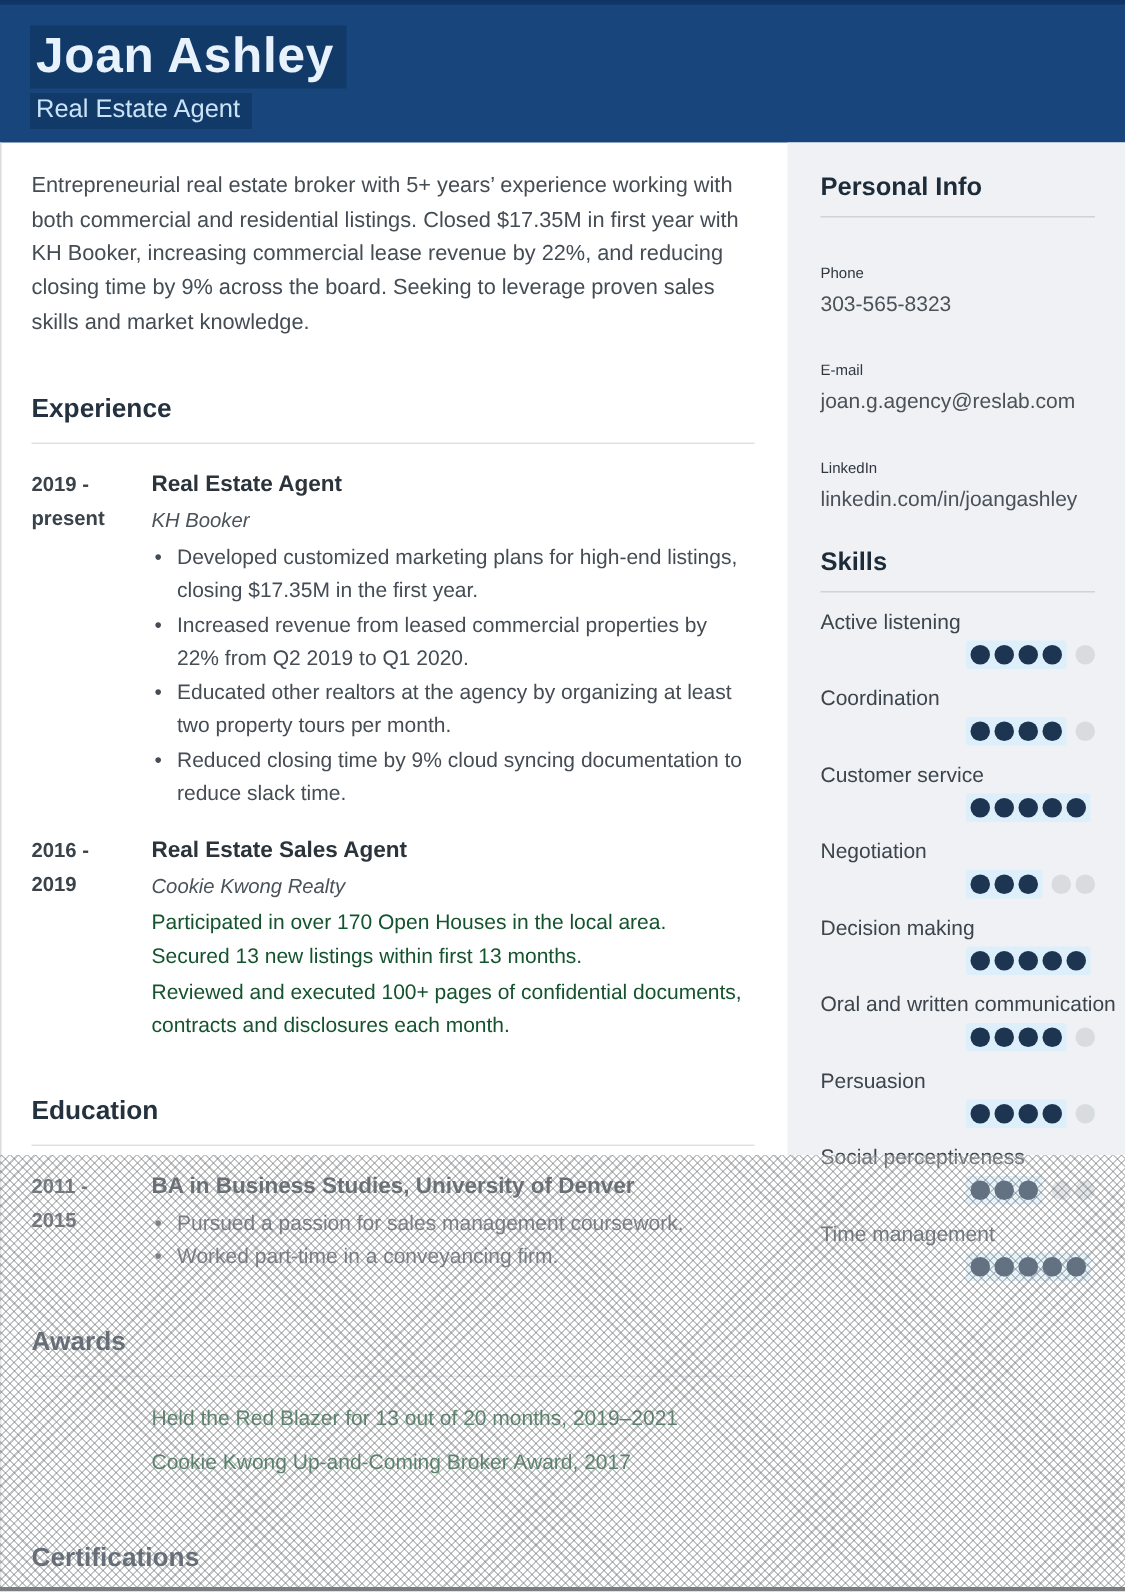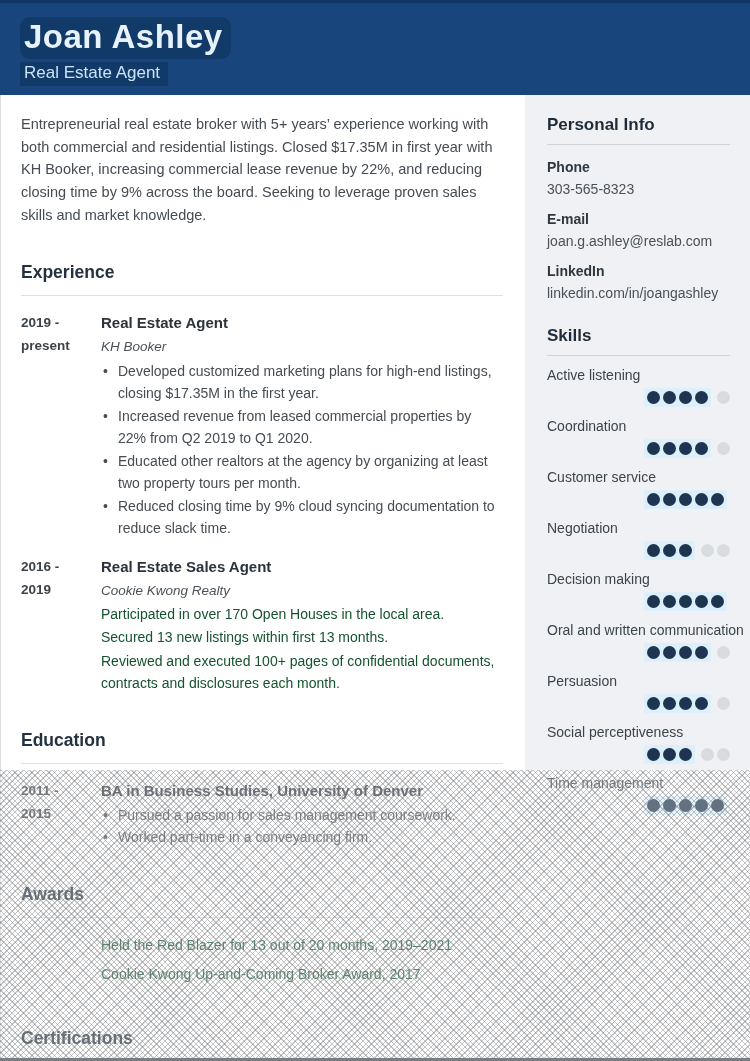--- a/index.html
+++ b/index.html
@@ -11,21 +11,21 @@
     border-bottom:3px solid #7a7e83;
   }
   
   .header {
     height:95px; background:#17457c; padding:14px 20px 0 20px;
     border-top:3px solid #0f3564;
   }
   .name {
     display:inline-block; background:#123a69; color:#e7f2fd;
     font-size:33px; font-weight:bold; letter-spacing:.5px;
-    padding:1px 8px 3px 4px; line-height:1.15;border-radius:10px;
+    padding:1px 8px 3px 4px; line-height:1.15;
   }
   .job-title {
     display:inline-block; background:#123a69; color:#cbe3f6;
     font-size:17px; padding:1px 8px 3px 4px; margin-top:3px;
   }
   
   .body-row { display:flex; align-items:stretch; height:966px; border-left:1px solid #d9dcdf; }
   .main { width:525px; padding:18px 22px 0 20px; }
   .sidebar {
     width:225px; padding:20px 20px 2px 22px;
@@ -49,21 +49,21 @@
   }
   ul.bullets li::before { content:"•"; position:absolute; left:2px; color:#454c54; }
   .plain-line { font-size:14px; color:#14532d; line-height:22.5px; margin-top:1px; }
   .spaced .plain-line { margin-bottom:7px; }
   
   h2.side-sec {
     font-size:17px; color:#1e2c3a; font-weight:bold;
     padding-bottom:9px; border-bottom:1px solid #ced3d9;
   }
   .skills-block h2.side-sec { margin-top:25px; }
-  .pi-field .pi-label { font-size:14px; font-weight:bold; color:#2f3740; margin-top:14px; }
+  .pi-field .pi-label { font-size:10px; font-weight:normal; color:#2f3740; margin-top:32px; }
   .pi-field .pi-value { font-size:14px; color:#4a5158; margin-top:6px; white-space:nowrap; }
   .skill { margin-top:11px; }
   .skill-name { font-size:14px; color:#3c444c; white-space:nowrap; }
   .skill-dots { display:flex; justify-content:flex-end; align-items:center; margin-top:4px; height:20px; }
   .dots-filled { display:flex; gap:3px; background:#ddeffb; padding:3px 3px; border-radius:2px; margin-right:3px; }
   .dot { width:13px; height:13px; border-radius:50%; display:inline-block; }
   .dot.on { background:#1d3550; }
   .dot.off { background:#d9dcdf; margin-left:3px; }
   
   .hatch-overlay {
@@ -158,21 +158,21 @@
 
       <div class="pi-block">
         <h2 class="side-sec">Personal Info</h2>
 
         <div class="pi-field">
           <div class="pi-label">Phone</div>
           <div class="pi-value">303-565-8323</div>
         </div>
         <div class="pi-field">
           <div class="pi-label">E-mail</div>
-          <div class="pi-value">joan.g.ashley@reslab.com</div>
+          <div class="pi-value">joan.g.agency@reslab.com</div>
         </div>
         <div class="pi-field">
           <div class="pi-label">LinkedIn</div>
           <div class="pi-value">linkedin.com/in/joangashley</div>
         </div>
       </div>
 
       <div class="skills-block">
         <h2 class="side-sec">Skills</h2>
 

